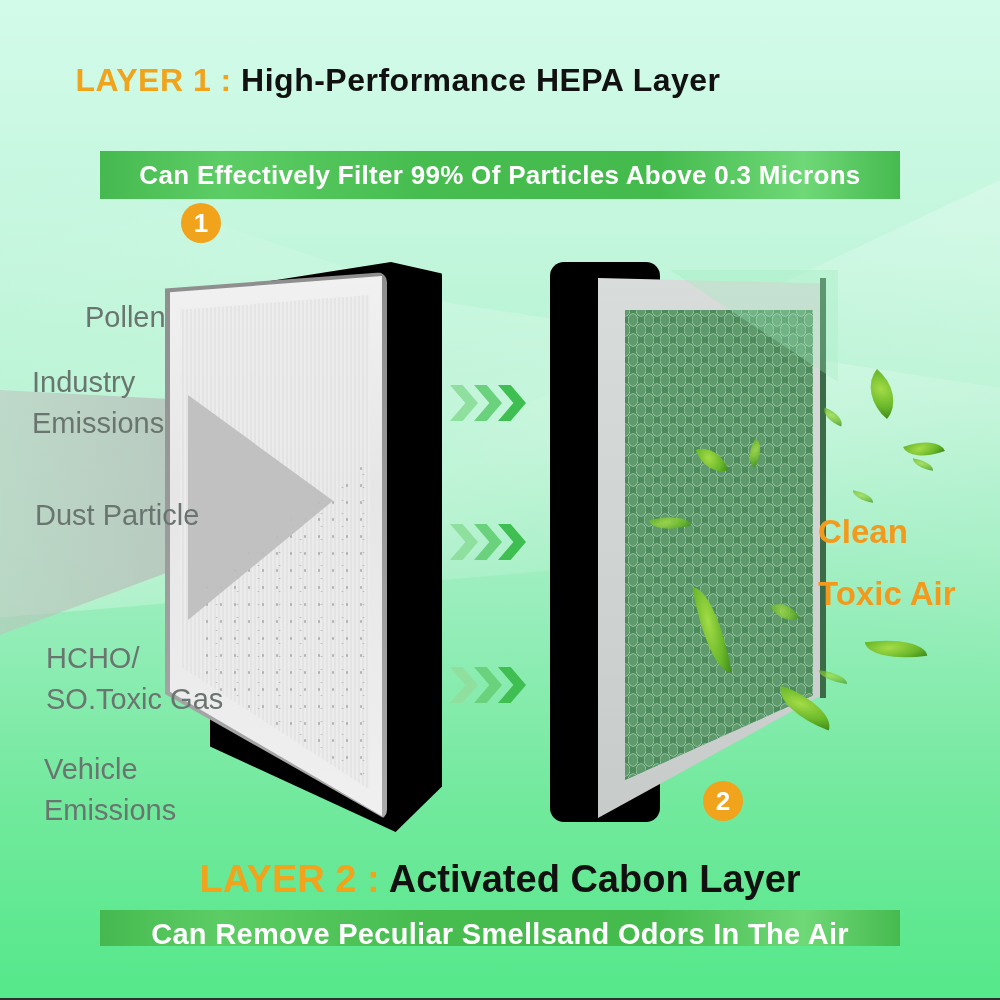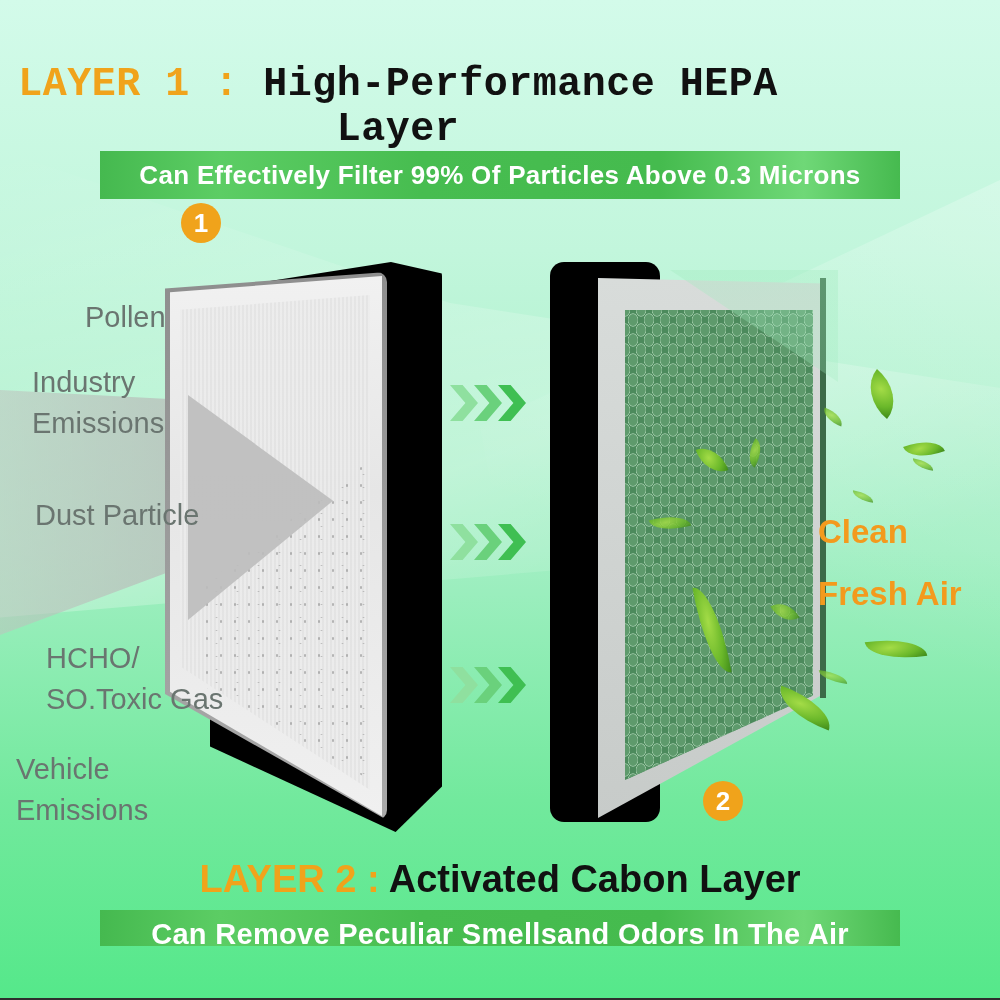--- a/index.html
+++ b/index.html
@@ -21,21 +21,21 @@
     clip-path: polygon(0 0, 56% 4%, 56% -80%, 100% 40%, 56% 92%, 56% 70%, 0 98%);
   }
   .right-glow {
     position: absolute; right: 0; top: 180px; width: 520px; height: 820px;
     background: linear-gradient(200deg, rgba(255,255,255,0.25), rgba(255,255,255,0) 50%);
     clip-path: polygon(100% 0, 100% 100%, 20% 100%, 0 30%);
   }
 
   .header-title {
     position: absolute; left: 0; width: 796px; top: 62px; text-align: center;
-    font-size: 40px; font-weight: bold; letter-spacing: 0.5px; font-family: Liberation Mono, monospace;
+    font-size: 32px; font-weight: bold; letter-spacing: 0.5px;
   }
   .layer-label { color: #f0a31b; }
   .layer-title { color: #111; }
   .banner {
     position: absolute; left: 100px; width: 800px; height: 48px;
     background: linear-gradient(90deg, #45b94f 0%, #5ccd64 15%, #47bd50 40%, #45bb4e 70%, #6fd877 88%, #46ba4f 100%);
     color: #fff; font-weight: bold; font-size: 26px; text-align: center;
     line-height: 48px; letter-spacing: 0.3px;
   }
   .banner.b1 { top: 119px; margin-top: 32px; }
@@ -183,21 +183,21 @@
 <div class="speck-field"></div>
 <div class="filter1-arrowhead"></div>
 
 <div class="pollutant" style="left:35px; top:495px;">
   <div>Dust Particle</div>
 </div>
 <div class="pollutant" style="left:46px; top:638px;">
   <div>HCHO/</div>
   <div>SO.Toxic Gas</div>
 </div>
-<div class="pollutant" style="left:16px; top:749px;">
+<div class="pollutant" style="left:44px; top:749px;">
   <div>Vehicle</div>
   <div>Emissions</div>
 </div>
 
 <div class="chev-group" style="top:385px;">
   <div class="chev c1"></div>
     <div class="chev c2"></div>
     <div class="chev c3"></div>
 </div>
 <div class="chev-group" style="top:524px;">
@@ -225,21 +225,21 @@
 <div class="leaf" style="left:775px; top:695px; width:60px; height:26px; transform:rotate(20deg);"></div>
 <div class="leaf" style="left:862px; top:378px; width:40px; height:32px; transform:rotate(40deg);"></div>
 <div class="leaf" style="left:822px; top:411px; width:22px; height:12px; transform:rotate(20deg); opacity:0.8;"></div>
 <div class="leaf" style="left:905px; top:440px; width:38px; height:18px; transform:rotate(-20deg);"></div>
 <div class="leaf" style="left:912px; top:460px; width:22px; height:9px; transform:rotate(10deg); opacity:0.8;"></div>
 <div class="leaf" style="left:852px; top:492px; width:22px; height:9px; transform:rotate(10deg); opacity:0.75;"></div>
 <div class="leaf" style="left:866px; top:638px; width:60px; height:22px; transform:rotate(-8deg);"></div>
 <div class="leaf" style="left:818px; top:672px; width:30px; height:10px; transform:rotate(8deg); opacity:0.7;"></div>
 
 <div class="fresh-text" style="top:501px;">Clean</div>
-<div class="fresh-text" style="top:563px;">Fresh Air</div>
+<div class="fresh-text" style="top:563px;">Toxic Air</div>
 
 <div class="badge n2">2</div>
 
 <div class="footer-title">
   <span class="layer-label">LAYER 2 :</span>
   <span class="layer-title">Activated Cabon Layer</span>
 </div>
 <div class="banner b2">Can Remove Peculiar Smellsand Odors In The Air</div>
 
 <div class="bottom-bar"></div>

